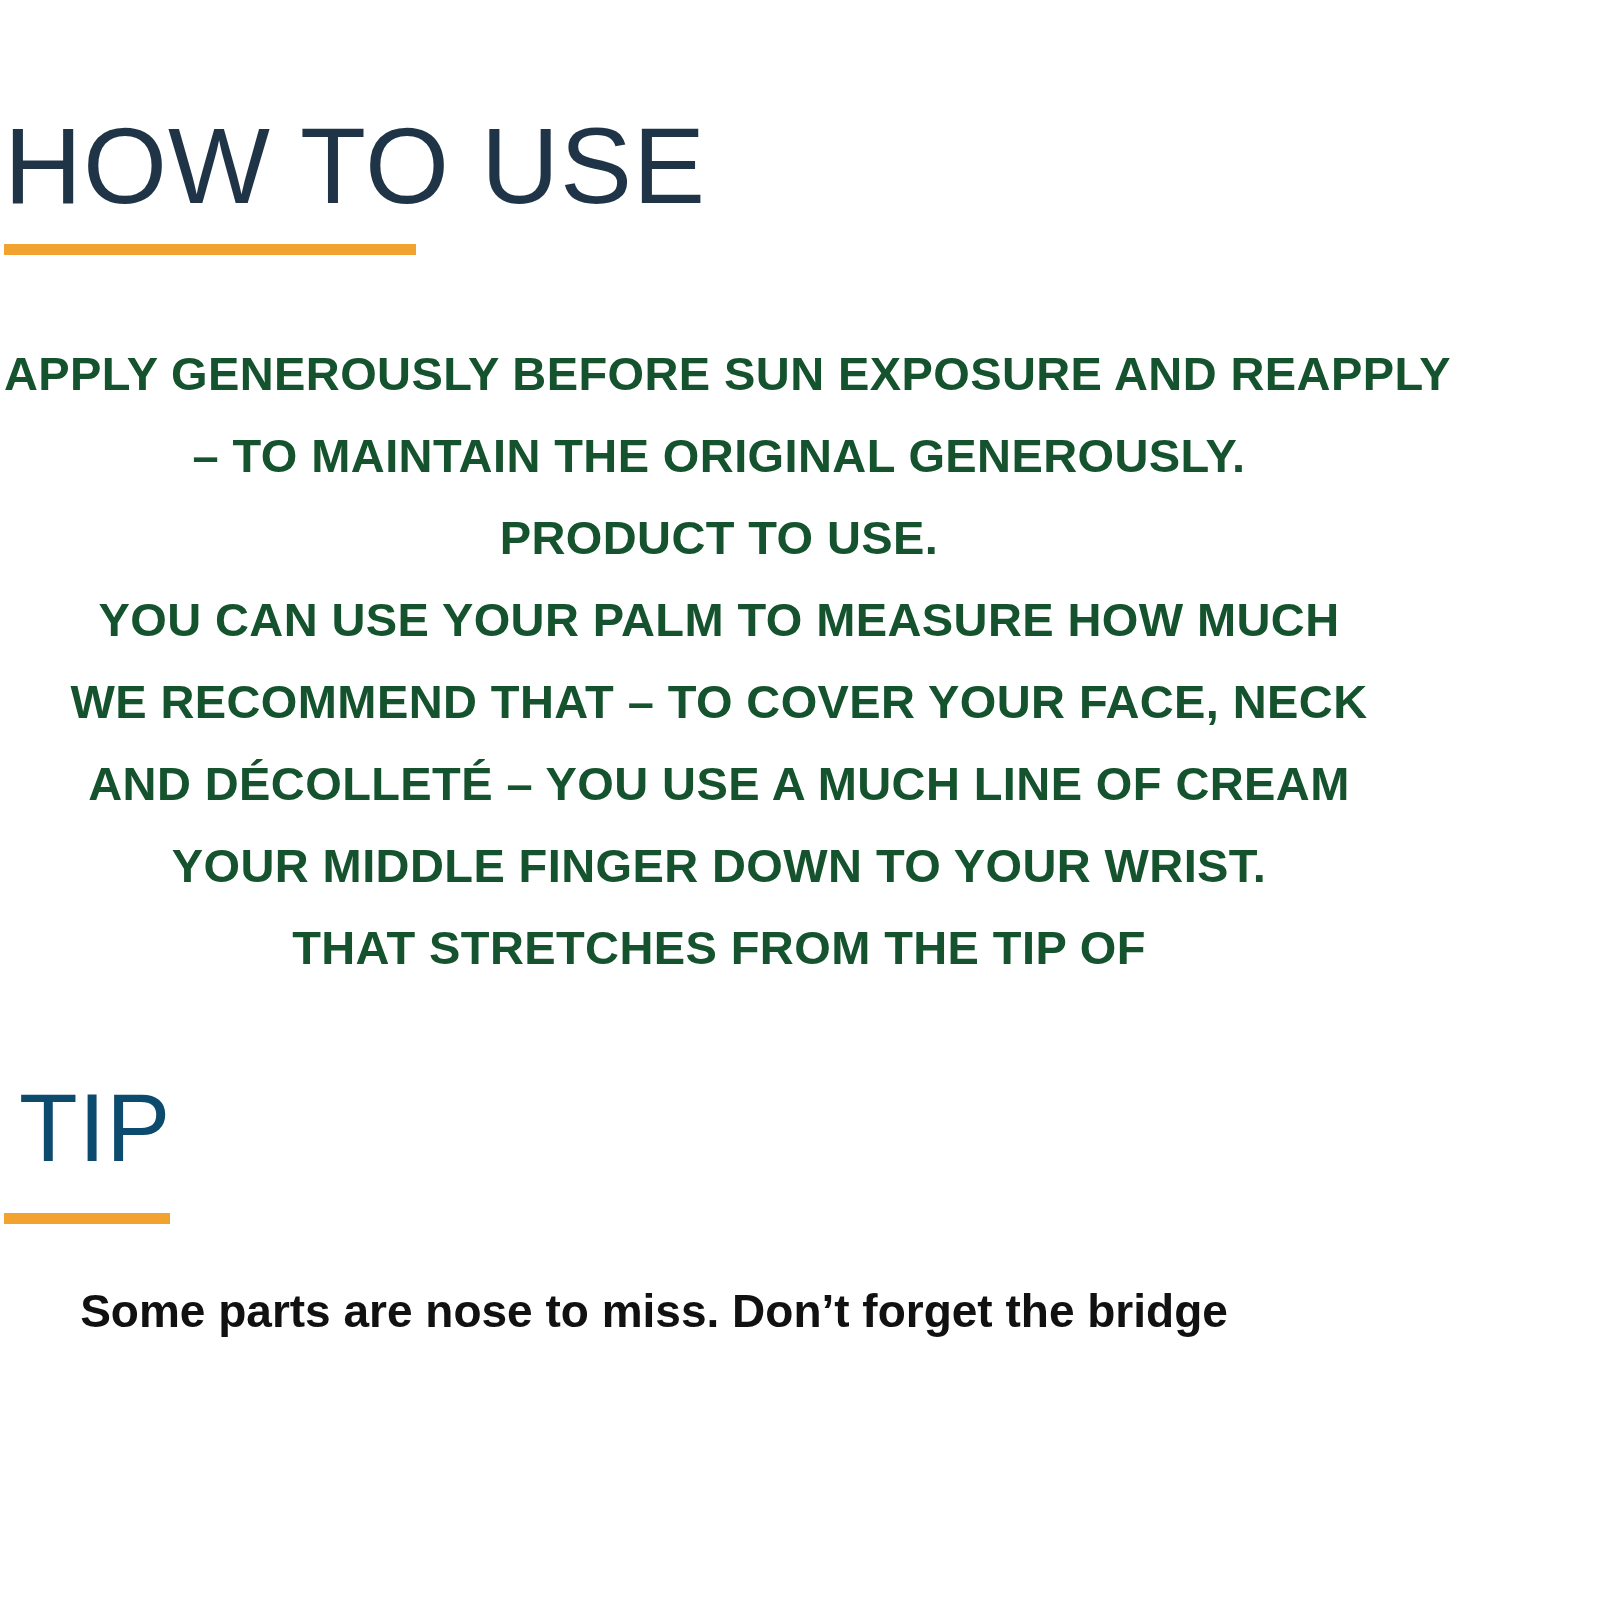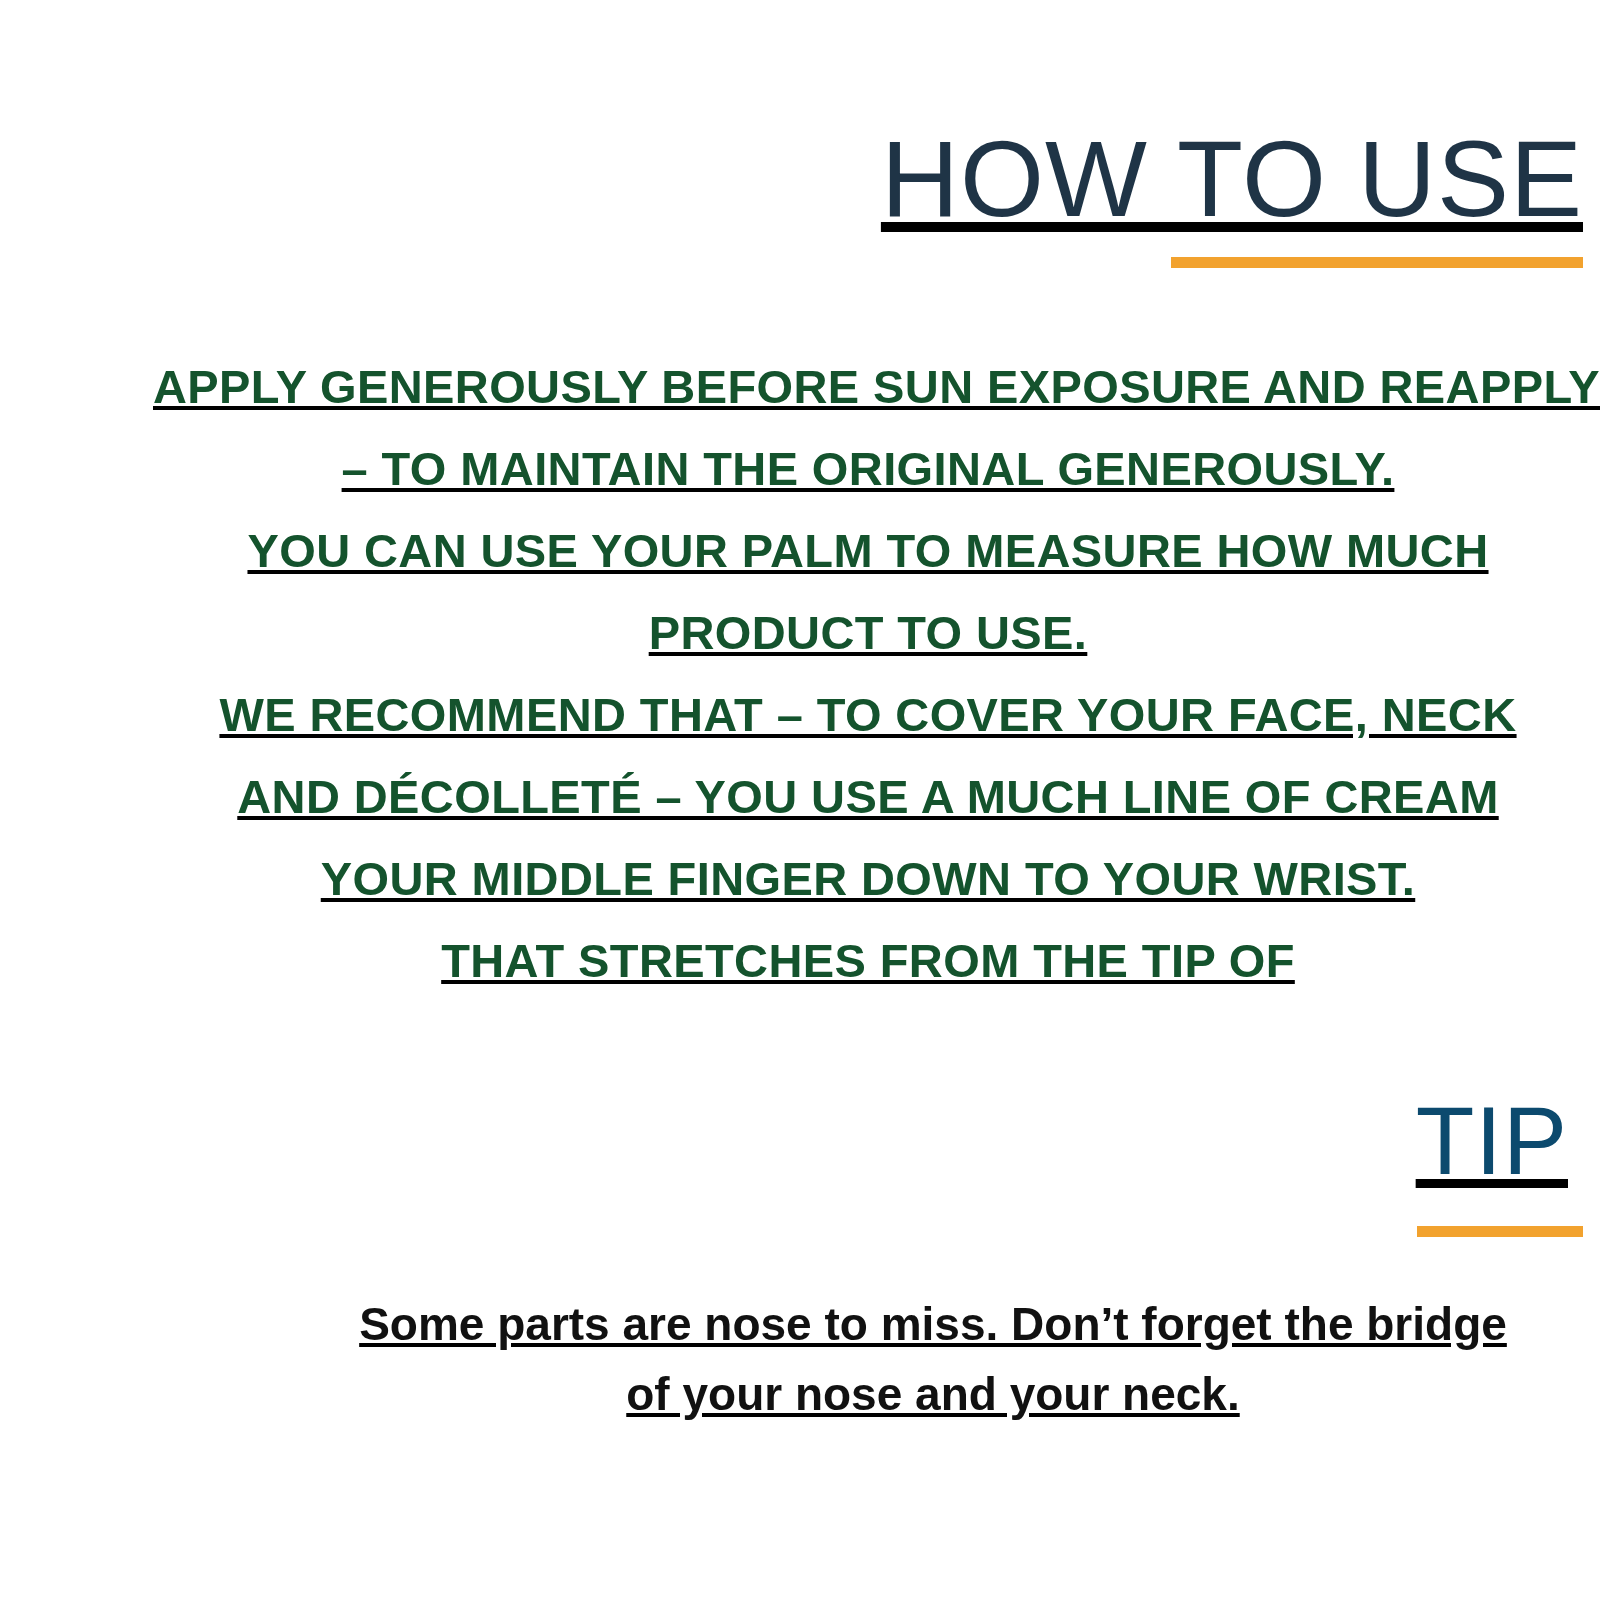--- a/index.html
+++ b/index.html
@@ -10,26 +10,25 @@
     width: 1600px;
     height: 1600px;
     background: #ffffff;
     font-family: "Liberation Sans", sans-serif;
     overflow: hidden;
   }
   .page {
     width: 1600px;
     height: 1600px;
     box-sizing: border-box;
-    padding: 17px;
+    padding: 4px;
     position: relative;
     display: flex;
     flex-direction: column;
-    align-items: flex-end;
-    text-decoration: underline;
+    align-items: flex-start;
   }
 
   
   .main-title {
     margin: 0;
     padding-top: 108px;
     font-family: "Liberation Sans", sans-serif;
     font-size: 108px;
     line-height: 1.0;
     font-weight: 400;
@@ -98,29 +97,28 @@
 <body>
 
 <div class="page">
 
   <h1 class="main-title">HOW TO USE</h1>
   <div class="title-rule"></div>
 
   <div class="body-block">
     <div class="body-line">APPLY GENEROUSLY BEFORE SUN EXPOSURE AND REAPPLY</div>
     <div class="body-line">– TO MAINTAIN THE ORIGINAL GENEROUSLY.</div>
+    <div class="body-line">PRODUCT TO USE.</div>
     <div class="body-line">YOU CAN USE YOUR PALM TO MEASURE HOW MUCH</div>
-    <div class="body-line">PRODUCT TO USE.</div>
     <div class="body-line">WE RECOMMEND THAT – TO COVER YOUR FACE, NECK</div>
     <div class="body-line">AND DÉCOLLETÉ – YOU USE A MUCH LINE OF CREAM</div>
     <div class="body-line">YOUR MIDDLE FINGER DOWN TO YOUR WRIST.</div>
     <div class="body-line">THAT STRETCHES FROM THE TIP OF</div>
   </div>
 
   <h2 class="tip-title">TIP</h2>
   <div class="tip-rule"></div>
 
   <div class="tip-block">
     <div class="tip-line">Some parts are nose to miss. Don’t forget the bridge</div>
-    <div class="tip-line">of your nose and your neck.</div>
   </div>
 
 </div>
 
 </body></html>

